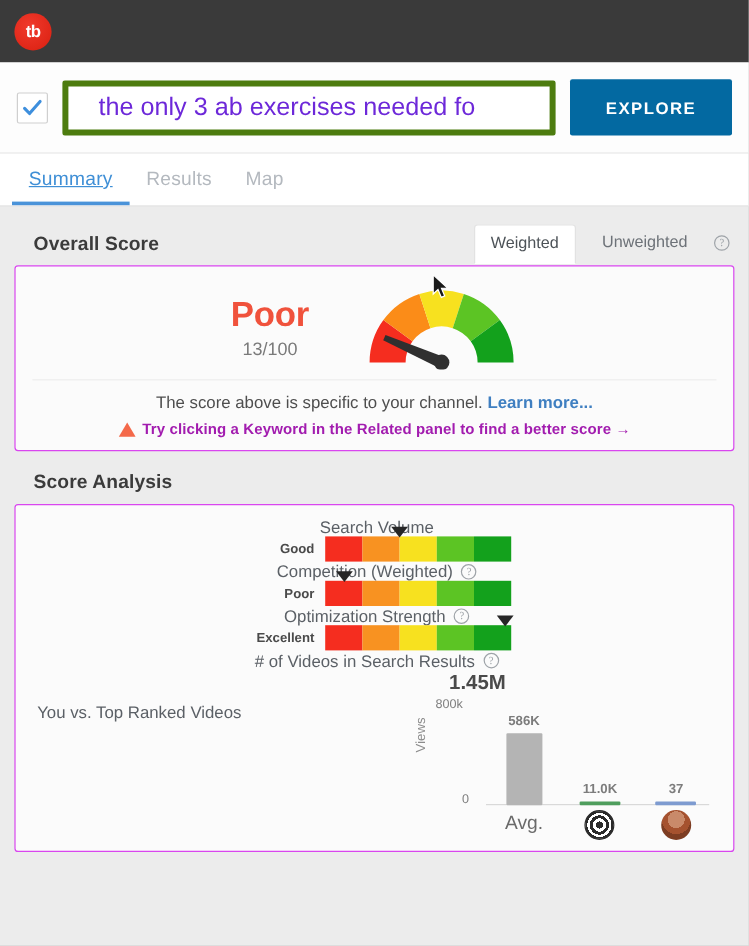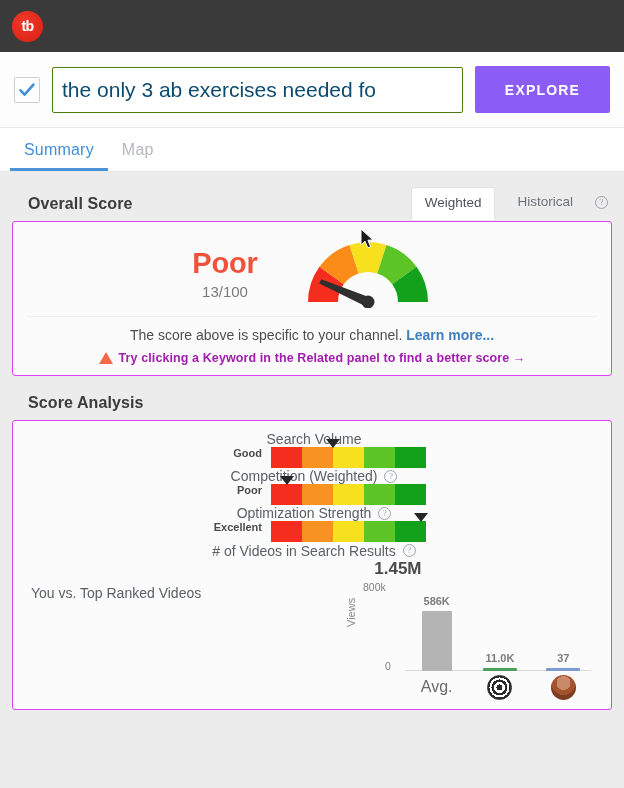--- a/index.html
+++ b/index.html
@@ -50,34 +50,34 @@
     background: #fff;
     border-radius: 2px;
     flex: none;
     display: flex; align-items: center; justify-content: center;
     cursor: pointer;
   }
   .chk svg { display: block; }
   .kw-input {
     flex: 1 1 auto;
     height: 46px;
-    border: 1px solid #4d7c0f;
+    border: 5px solid #4d7c0f;
     border-radius: 2px;
     background: #fff;
     font-family: "Liberation Sans", sans-serif;
     font-size: 21px;
-    color: #0c4a6e;
-    padding: 0 9px;
+    color: #6d28d9;
+    padding: 0 25px;
     outline: none;
     min-width: 0;
   }
   .explore-btn {
     flex: none;
     width: 135px; height: 47px;
-    background: #8b5cf6;
+    background: #0369a1;
     border: none;
     border-radius: 2px;
     color: #fff;
     font-family: "Liberation Sans", sans-serif;
     font-size: 14px;
     font-weight: bold;
     letter-spacing: 1.2px;
     cursor: pointer;
   }
 
@@ -91,21 +91,21 @@
     border-bottom: 1px solid #e6e6e6;
   }
   .tab {
     font-size: 16px;
     color: #b4b9bf;
     padding: 0 14px 9px 14px;
     cursor: pointer;
     border-bottom: 3px solid transparent;
     letter-spacing: 0.2px;
   }
-  .tab.active { color: #3f8fd6; border-bottom-color: #4a93d9; font-weight: normal; }
+  .tab.active { color: #3f8fd6; border-bottom-color: #4a93d9; font-weight: normal; text-decoration: underline; }
 
   
   .content {
     background: #ececec;
     height: 692px;
     padding: 14px 12px 0 12px;
     overflow: hidden;
   }
   .section-title {
     font-size: 16px; font-weight: bold; color: #3b3b3b;
@@ -179,21 +179,21 @@
   .analysis { padding: 10px 14px 10px 18px; margin-top: 0; }
   .arow {
     display: flex; align-items: center;
     min-height: 37px;
     flex-direction: column;
   }
   .arow-label {
     flex: 1 1 auto; font-size: 14px; color: #5b6066;
     display: flex; align-items: center; gap: 7px;
   }
-  .arow-right { flex: none; display: flex; align-items: flex-start; gap: 9px; }
+  .arow-right { flex: none; display: flex; align-items: center; gap: 9px; }
   .rating {
     font-size: 11px; font-weight: bold; color: #4a4a4a; text-align: right;
     width: 60px;
   }
   .meter { position: relative; width: 155px; height: 21px; display: flex; }
   .meter span { flex: 1; height: 21px; }
   .m1 { background: #f52d1f; } .m2 { background: #f89221; }
   .m3 { background: #f7e11f; } .m4 { background: #5cc424; } .m5 { background: #13a11c; }
   .marker {
     position: absolute; top: -8px;
@@ -259,30 +259,31 @@
     <svg width="18" height="18" viewBox="0 0 18 18">
       <path d="M2.5 9.3 L6.6 13.6 L15.4 3.6" fill="none" stroke="#3e8fdd" stroke-width="2.6" stroke-linecap="round" stroke-linejoin="round"></path>
     </svg>
   </div>
   <input class="kw-input" type="text" value="the only 3 ab exercises needed fo" placeholder="Enter a keyword" style="">
   <button class="explore-btn">EXPLORE</button>
 </div>
 
 <div class="tabs">
   <div class="tab active">Summary</div>
+  <div class="tab">Results</div>
   <div class="tab">Map</div>
 </div>
 
 <div class="content">
 
   <div class="score-head">
     <div class="section-title">Overall Score</div>
     <div class="seg-tabs">
       <div class="seg active">Weighted</div>
-      <div class="seg">Historical</div>
+      <div class="seg">Unweighted</div>
       <span class="help">?</span>
     </div>
   </div>
 
   <div class="card overall">
     <div class="gauge-row">
       <div class="score-label">
         <div class="score-word">Poor</div>
         <div class="score-num">13/100</div>
       </div>

